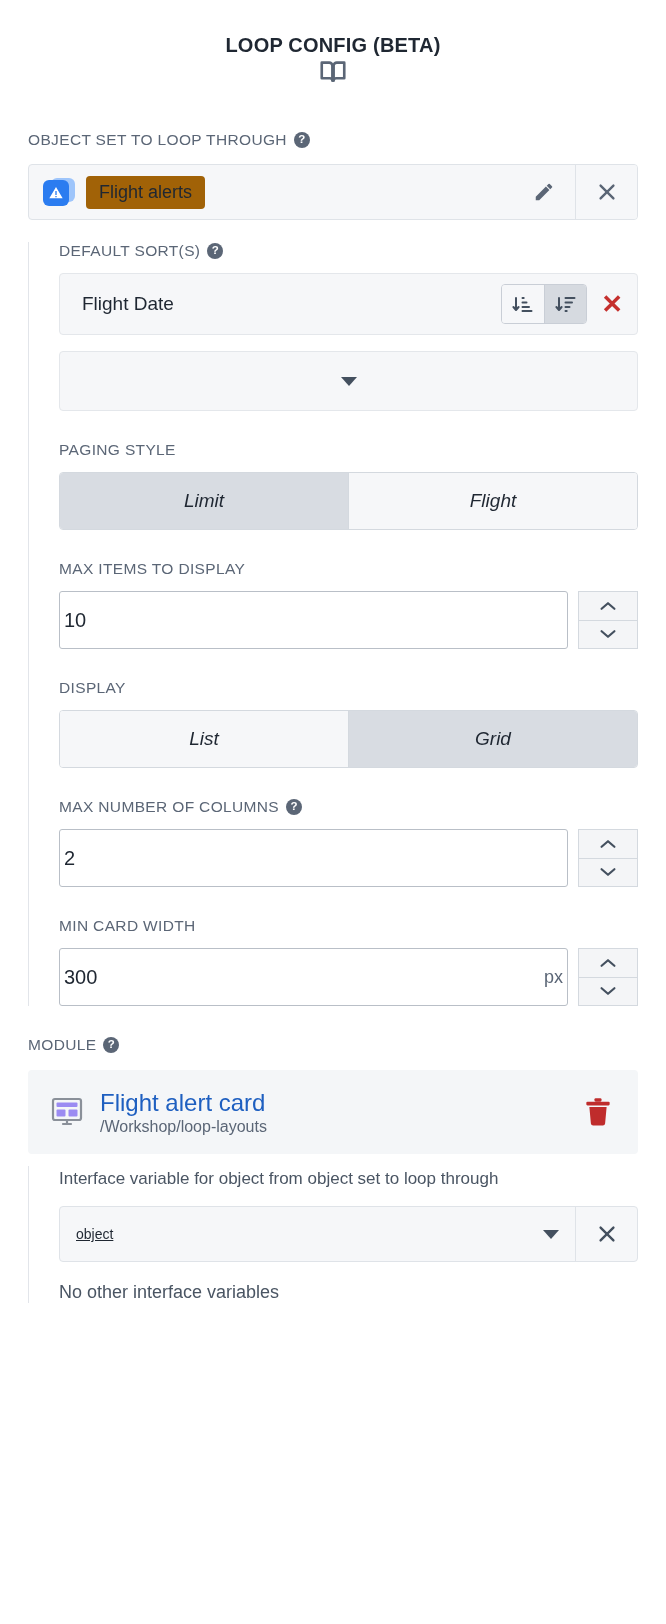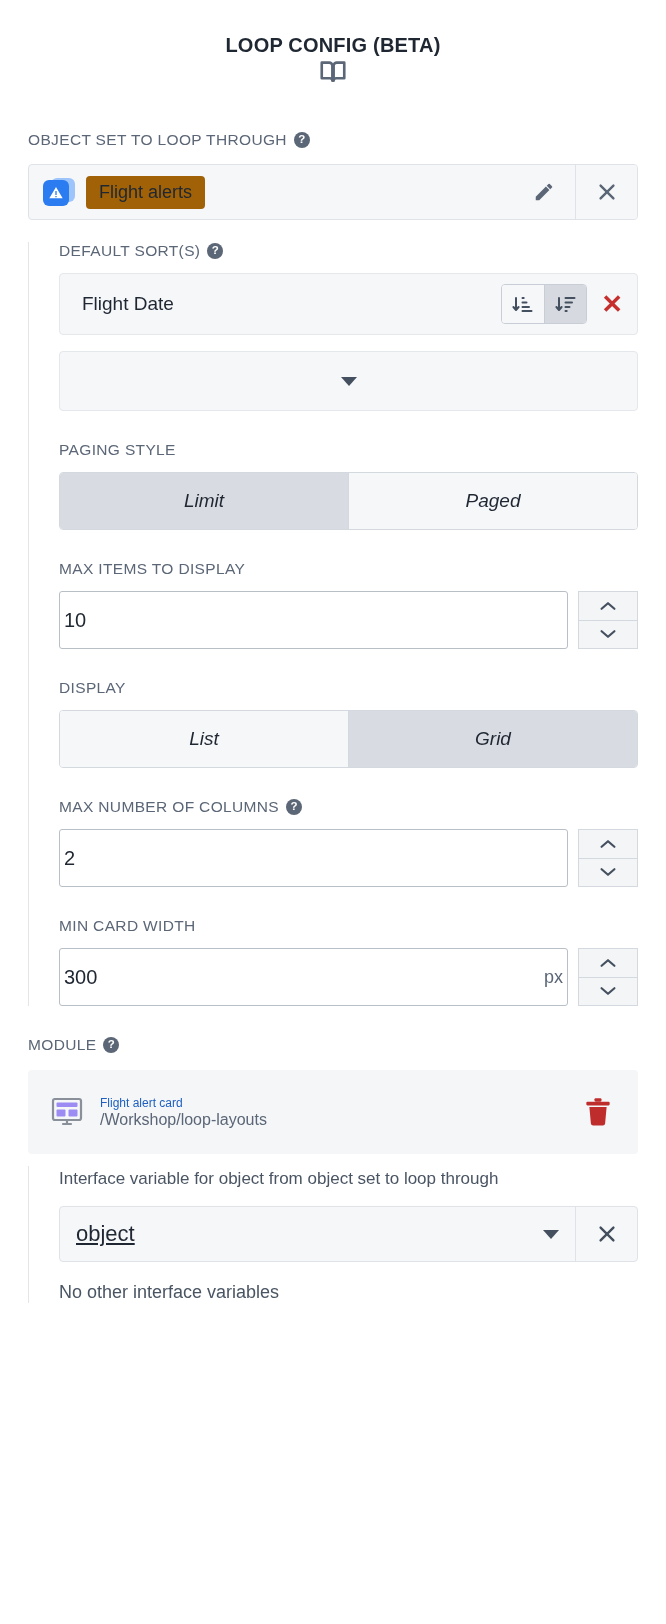--- a/index.html
+++ b/index.html
@@ -135,33 +135,33 @@
 
   
   .mod-label { margin-top: 30px; }
   .mod-card {
     margin-top: 16px; background: #f4f6f8; border-radius: 4px;
     height: 84px; display: flex; align-items: center; padding: 0 26px 0 22px;
     gap: 16px;
   }
   .mod-icon { width: 34px; height: 34px; flex: 0 0 auto; }
   .mod-text { flex: 1; display: flex; flex-direction: column; gap: 1px; }
-  .mod-title { font-size: 12px; color: #1e5fc0; cursor: pointer; }
+  .mod-title { font-size: 24px; color: #1e5fc0; cursor: pointer; }
   .mod-path { font-size: 16px; color: #5b6676; }
   .trash { width: 28px; height: 30px; color: #bf2c2c; cursor: pointer; flex: 0 0 auto; }
 
   
   .iv-desc { font-size: 17px; color: #4a5563; line-height: 1.55; max-width: 500px; }
   .iv-row {
     margin-top: 14px; height: 56px; display: flex; align-items: stretch;
     background: #f6f7f9; border: 1px solid #dfe3e8; border-radius: 4px; overflow: hidden;
   }
   .iv-select {
     flex: 1; display: flex; align-items: center; padding: 0 16px;
-    font-size: 22px; color: #1f2732; cursor: pointer; text-decoration: underline;
+    font-size: 14px; color: #1f2732; cursor: pointer; text-decoration: underline;
   }
   .iv-select .caret { margin-left: auto; }
   .iv-clear {
     width: 62px; border-left: 1px solid #dfe3e8; display: flex;
     align-items: center; justify-content: center; color: #44505f; cursor: pointer;
   }
   .iv-clear svg { width: 22px; height: 22px; }
   .iv-none { margin-top: 20px; font-size: 18px; color: #4a5563; }
 </style>
 </head>
@@ -240,21 +240,21 @@
       <span class="caret"></span>
     </div>
 
     <div class="gap-lg"></div>
 
     <div class="sec-label">
       <span>PAGING STYLE</span>
     </div>
     <div class="seg">
       <div class="active">Limit</div>
-      <div>Paged</div>
+      <div>Flight</div>
     </div>
 
     <div class="gap-lg"></div>
 
     <div class="sec-label">
       <span>MAX ITEMS TO DISPLAY</span>
     </div>
     <div class="num-wrap">
       <div class="num-field">
         <span class="num-val">10</span>

